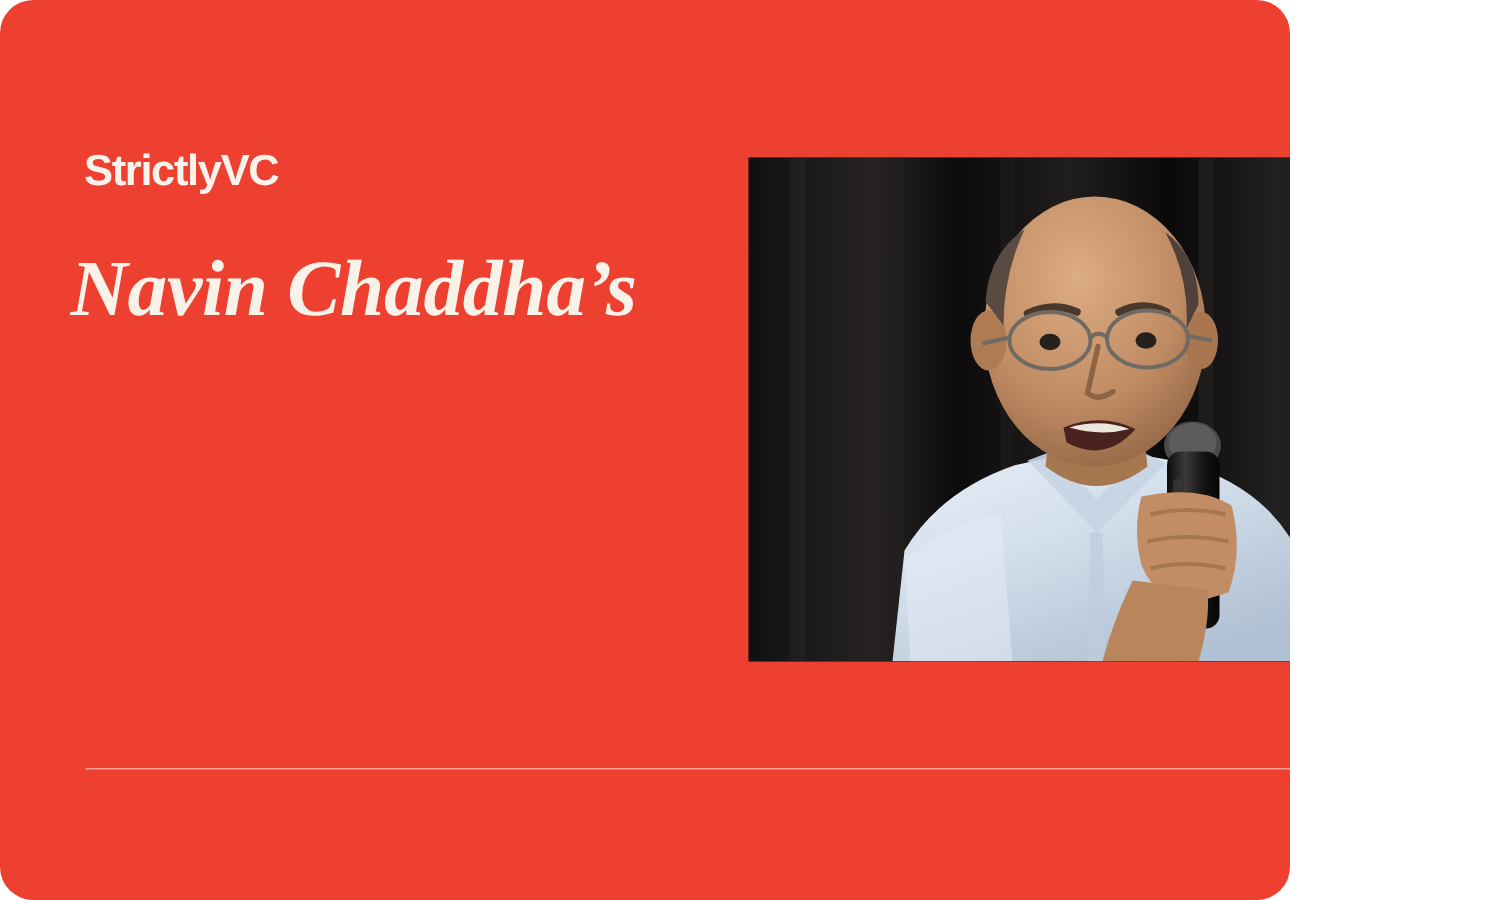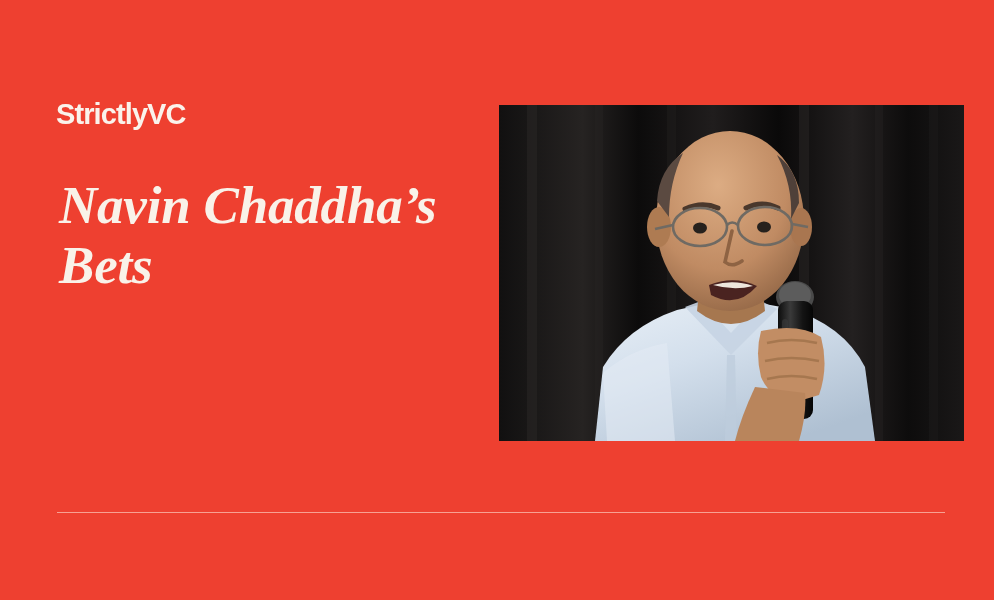--- a/index.html
+++ b/index.html
@@ -9,24 +9,25 @@
   }
   body {
     width: 1000px;
     height: 600px;
     overflow: hidden;
     font-family: "Liberation Sans", sans-serif;
   }
 
   .card {
     position: relative;
-    width: 994px;
+    width: 860px;
     height: 600px;
     background: #EE4030;
     overflow: hidden;
+    border-radius: 22px;
   }
 
   
   .brand {
     position: absolute;
     left: 56px;
     top: 99px;
     font-family: "Liberation Sans", sans-serif;
     font-weight: 700;
     font-size: 29px;
@@ -35,21 +36,21 @@
     color: #FAF3EC;
     white-space: nowrap;
   }
 
   
   .headline {
     position: absolute;
     left: 47px;
     top: 163px;
     width: 430px;
-    margin: 12px;
+    margin: 0;
     font-family: "Liberation Serif", "DejaVu Serif", serif;
     font-style: italic;
     font-weight: 700;
     font-size: 53px;
     line-height: 60px;
     letter-spacing: -0.2px;
     color: #F9F2E9;
   }
   .headline .hl-line {
     display: block;
@@ -95,21 +96,20 @@
 </style>
 </head>
 <body>
 
 <div class="card">
 
   <div class="brand">StrictlyVC</div>
 
   <h1 class="headline">
     <span class="hl-line">Navin Chaddha’s</span>
-    <span class="hl-line">Bets</span>
   </h1>
 
   <div class="photo-frame">
     <svg viewBox="0 0 465 336" preserveAspectRatio="xMidYMid slice">
       <defs>
         <linearGradient id="curtainG" x1="0" y1="0" x2="1" y2="0">
           <stop offset="0" stop-color="#111010"></stop>
           <stop offset="0.18" stop-color="#262322"></stop>
           <stop offset="0.30" stop-color="#0c0b0b"></stop>
           <stop offset="0.46" stop-color="#201d1d"></stop>

